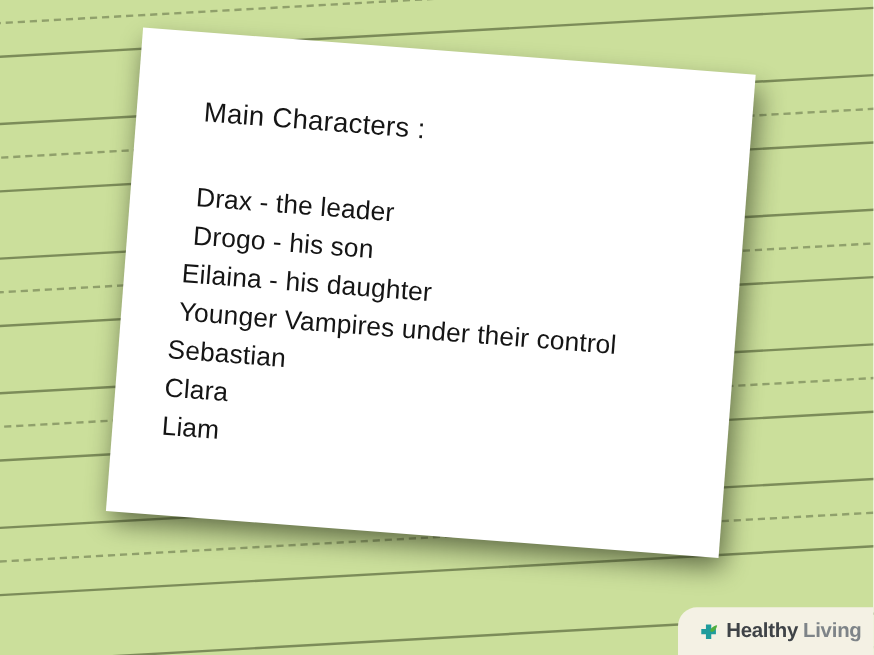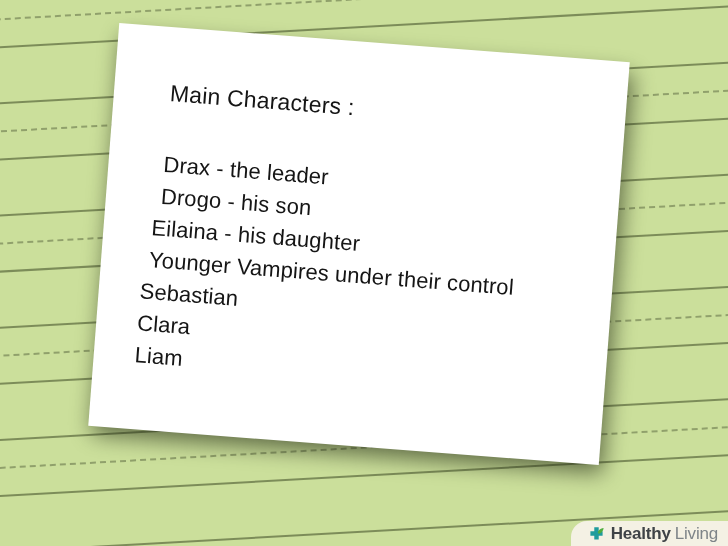--- a/index.html
+++ b/index.html
@@ -105,21 +105,21 @@
   }
   .note-line.indent-2 { padding-left: 22px; }
   .note-line.indent-1 { padding-left: 15px; }
   .note-line.indent-0 { padding-left: 8px; }
 
   
   .watermark {
     position: absolute;
     right: 0;
     bottom: 0;
-    height: 25px;
+    height: 40px;
     padding: 0 10px 0 16px;
     display: flex;
     align-items: center;
     gap: 5px;
     background: #f4f1e4;
     border-top-left-radius: 16px;
   }
   .wm-icon {
     display: block;
     width: 19px;
@@ -127,21 +127,21 @@
     flex: none;
   }
   .wm-healthy {
     font-size: 17px;
     font-weight: bold;
     color: #3f4347;
     letter-spacing: -.2px;
   }
   .wm-living {
     font-size: 17px;
-    font-weight: normal;
+    font-weight: bold;
     color: #7e8488;
     letter-spacing: -.2px;
     margin-left: -1px;
   }
 </style>
 </head>
 <body>
 
 <div id="scene">
 

